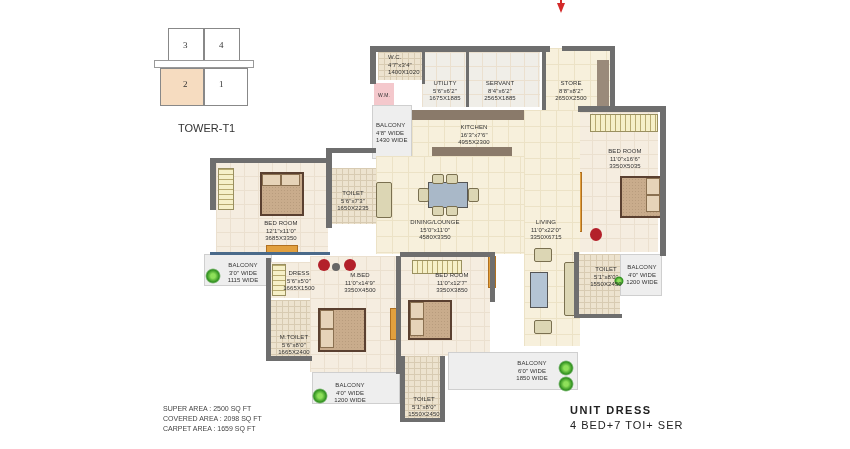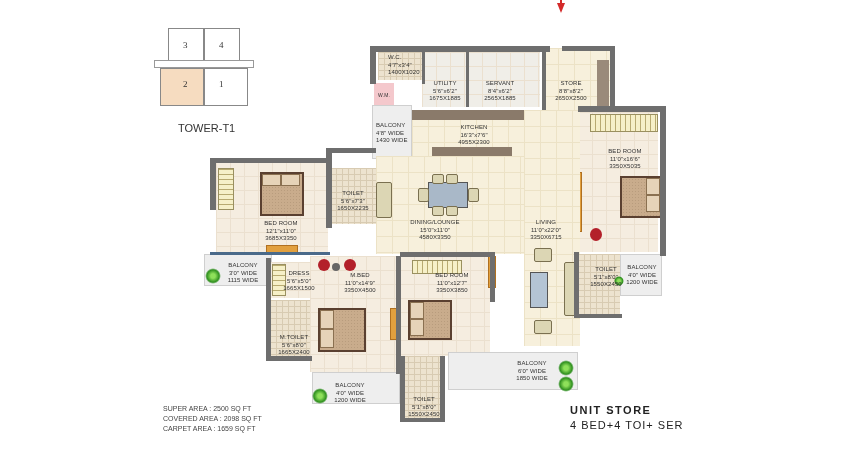--- a/index.html
+++ b/index.html
@@ -266,16 +266,16 @@
       <div>1850 WIDE</div>
     </div>
 
   <div class="abs" style="left:13px;top:404px;font-size:7px;color:#444;line-height:10px;">
     <div>SUPER AREA : 2500 SQ FT</div>
     <div>COVERED AREA : 2098 SQ FT</div>
     <div>CARPET AREA : 1659 SQ FT</div>
   </div>
 
   <div class="abs" style="left:420px;top:404px;color:#222;">
-    <div style="font-size:11px;font-weight:bold;letter-spacing:1.5px;">UNIT STORE</div>
-    <div style="font-size:11px;letter-spacing:1px;margin-top:3px;">4 BED+4 TOI+ SER</div>
+    <div style="font-size:11px;font-weight:bold;letter-spacing:1.5px;">UNIT DRESS</div>
+    <div style="font-size:11px;letter-spacing:1px;margin-top:3px;">4 BED+7 TOI+ SER</div>
   </div>
 </div>
 
 </body></html>

